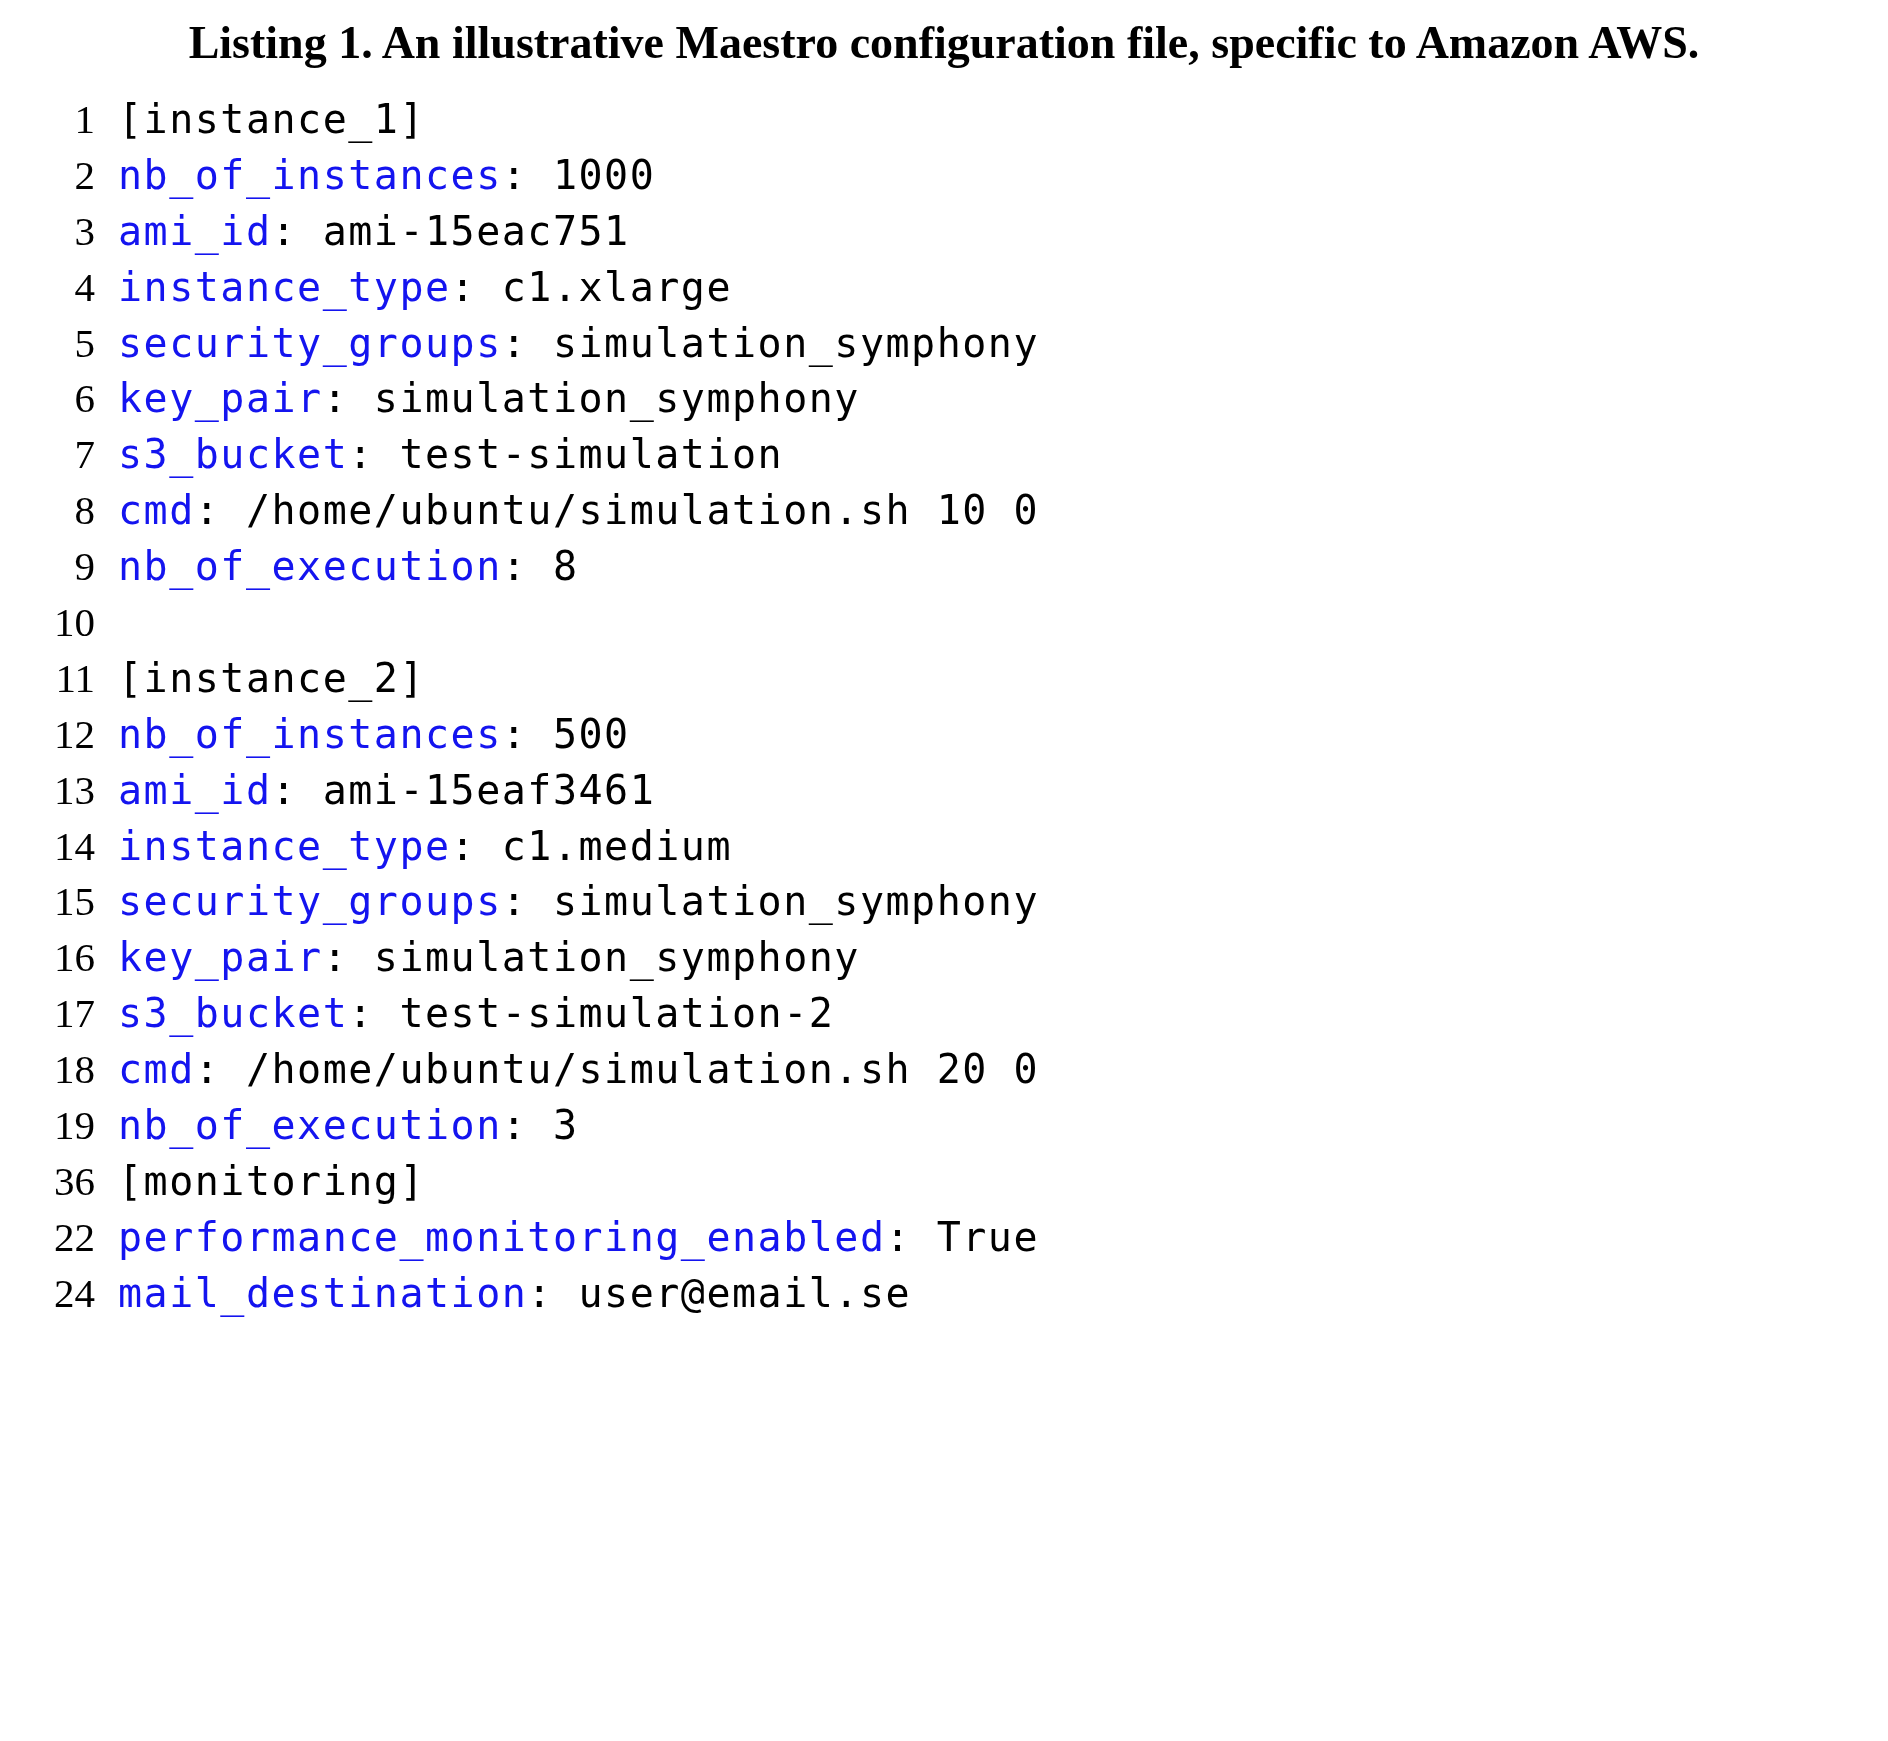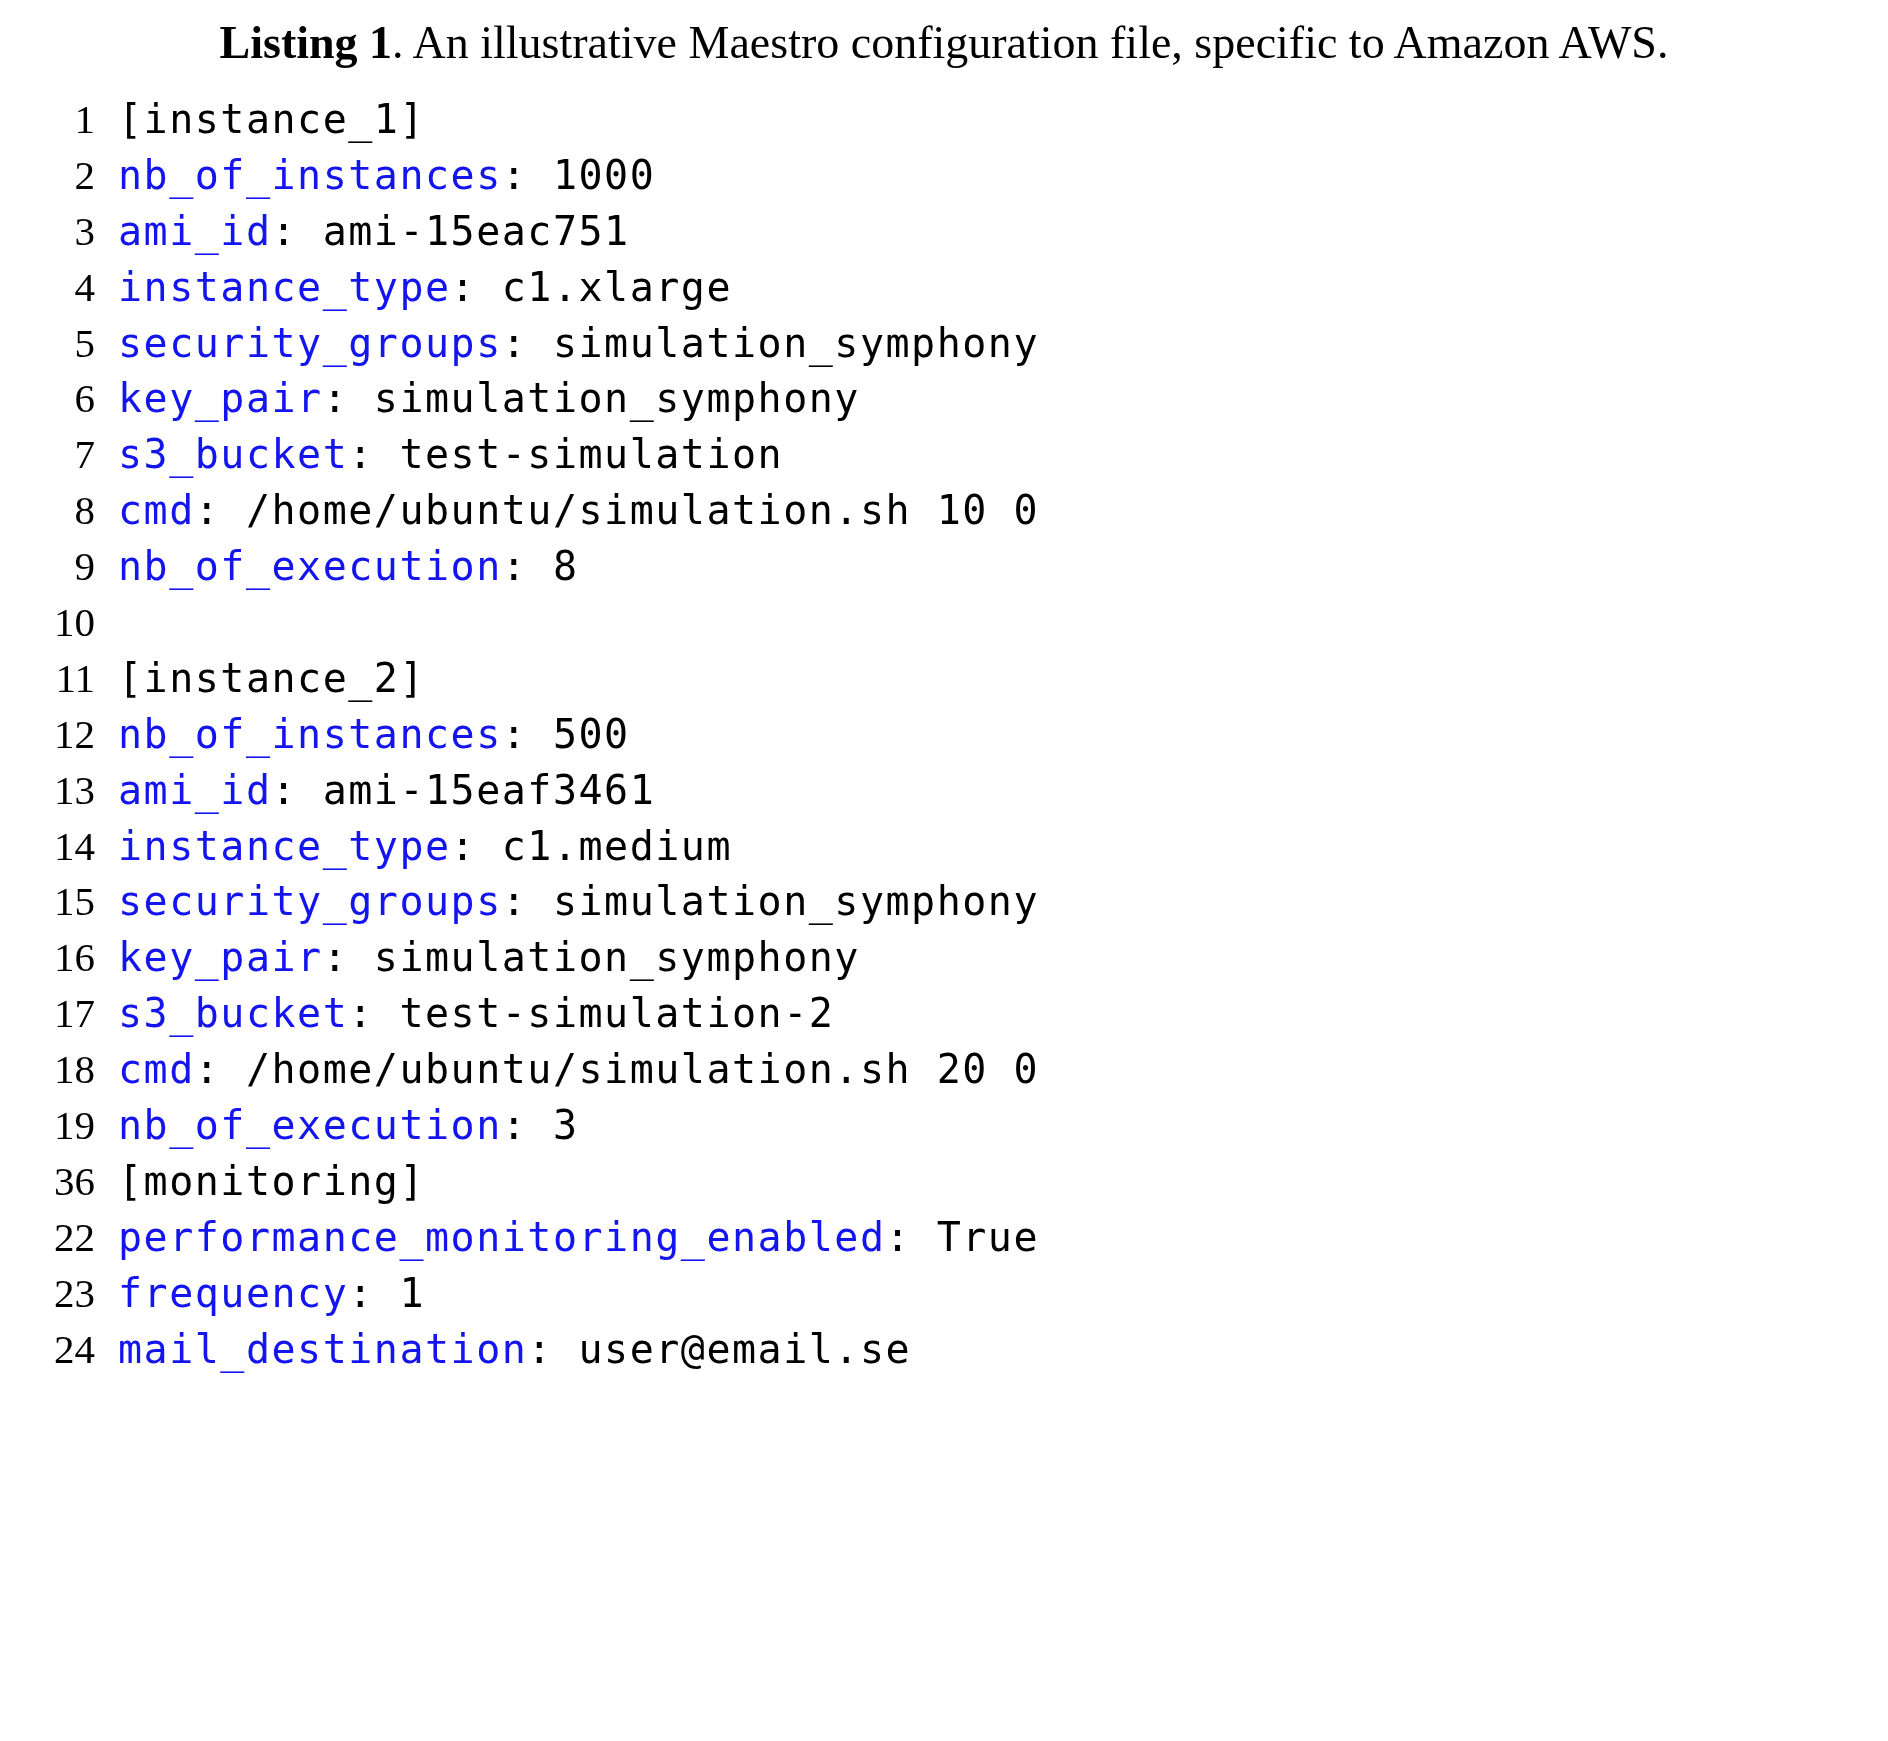--- a/index.html
+++ b/index.html
@@ -33,21 +33,21 @@
     font-family: "Liberation Serif", "DejaVu Serif", serif;
     font-size: 46px;
     line-height: 58px;
     color: #000000;
     white-space: nowrap;
   }
   .listing-caption .caption-label {
     font-weight: bold;
   }
   .listing-caption .caption-text {
-    font-weight: normal;
+    font-weight: bold;
   }
 
   
   .code-block {
     position: absolute;
     left: 0;
     top: 92px;
     width: 1888px;
   }
 
@@ -184,22 +184,18 @@
       </div>
       <div class="code-line">
         <span class="line-number">36</span>
         <span class="line-content"><span class="tok-section">[monitoring]</span></span>
       </div>
       <div class="code-line">
         <span class="line-number">22</span>
         <span class="line-content"><span class="tok-key" style="color: rgb(20, 20, 239); margin-top: 12px;">performance_monitoring_enabled</span><span class="tok-punct">:</span><span class="tok-value"> True</span></span>
       </div>
       <div class="code-line">
-        <span class="line-number">23</span>
-        <span class="line-content"><span class="tok-key" style="color: rgb(20, 20, 239);">frequency</span><span class="tok-punct">:</span><span class="tok-value"> 1</span></span>
-      </div>
-      <div class="code-line">
         <span class="line-number">24</span>
         <span class="line-content"><span class="tok-key" style="color: rgb(20, 20, 239);">mail_destination</span><span class="tok-punct">:</span><span class="tok-value"> user@email.se</span></span>
       </div>
     </div>
 
 </div>
 
 </body></html>

